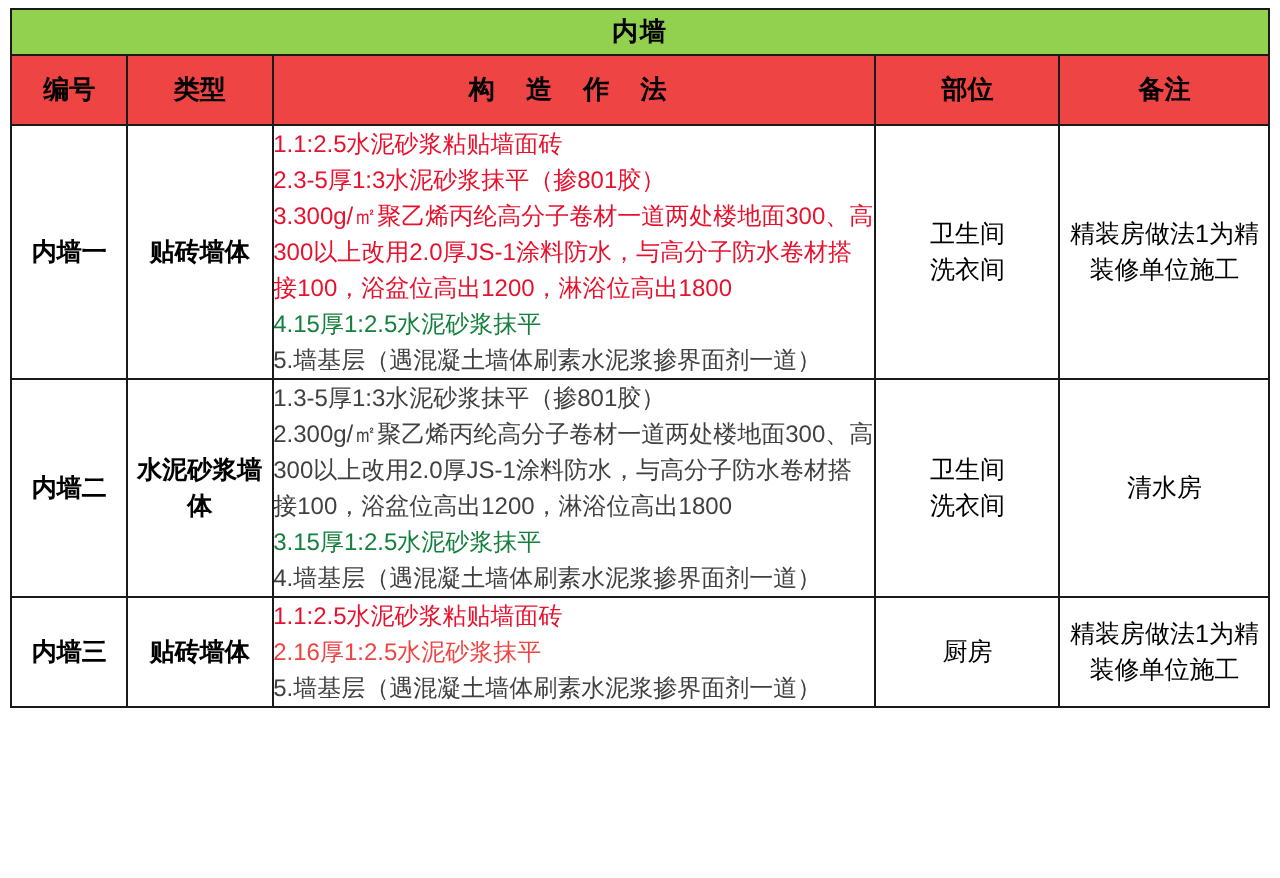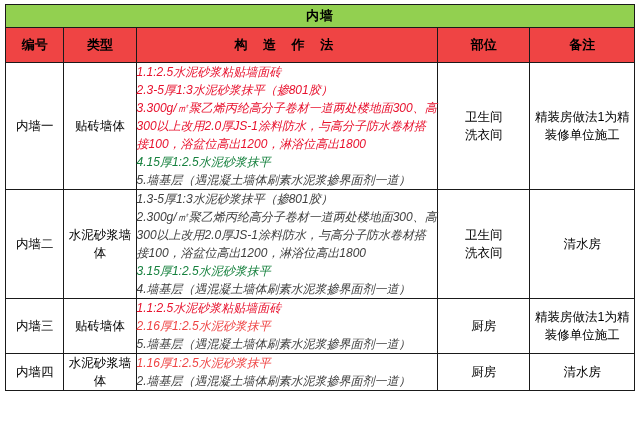--- a/index.html
+++ b/index.html
@@ -54,28 +54,28 @@
   .col-part { width: 92px; }
   .col-note { width: 104px; }
 
   .cell-center {
     text-align: center;
     font-size: 12.5px;
     color: #000;
     line-height: 1.45;
     padding: 3px 2px;
   }
-  .cell-center.bold { font-weight: normal; }
+  .cell-center.bold { font-weight: bold; }
   .method {
     padding: 5px 6px 6px 6px;
     font-size: 12px;
     line-height: 1.5;
     color: #000;
   }
-  .method .ln { display: block; white-space: normal; font-style: italic; }
+  .method .ln { display: block; white-space: normal; }
   .ln.red { color: #e8112d; }
   .ln.green { color: #15803d; }
   .ln.blue { color: #ef4444; }
   .ln.black { color: #404040; }
 </style>
 </head>
 <body>
 
 <div class="sheet">
   <table class="main">
@@ -132,25 +132,15 @@
         <td class="cell-center bold">贴砖墙体</td>
         <td class="method">
           <span class="ln red">1.1:2.5水泥砂浆粘贴墙面砖</span>
           <span class="ln blue">2.16厚1:2.5水泥砂浆抹平</span>
           <span class="ln black">5.墙基层（遇混凝土墙体刷素水泥浆掺界面剂一道）</span>
         </td>
         <td class="cell-center">厨房</td>
         <td class="cell-center">精装房做法1为精装修单位施工</td>
       </tr>
 
-      <tr>
-        <td class="cell-center bold">内墙四</td>
-        <td class="cell-center bold">水泥砂浆墙体</td>
-        <td class="method">
-          <span class="ln blue">1.16厚1:2.5水泥砂浆抹平</span>
-          <span class="ln black">2.墙基层（遇混凝土墙体刷素水泥浆掺界面剂一道）</span>
-        </td>
-        <td class="cell-center">厨房</td>
-        <td class="cell-center">清水房</td>
-      </tr>
     </tbody>
   </table>
 </div>
 
 </body></html>

